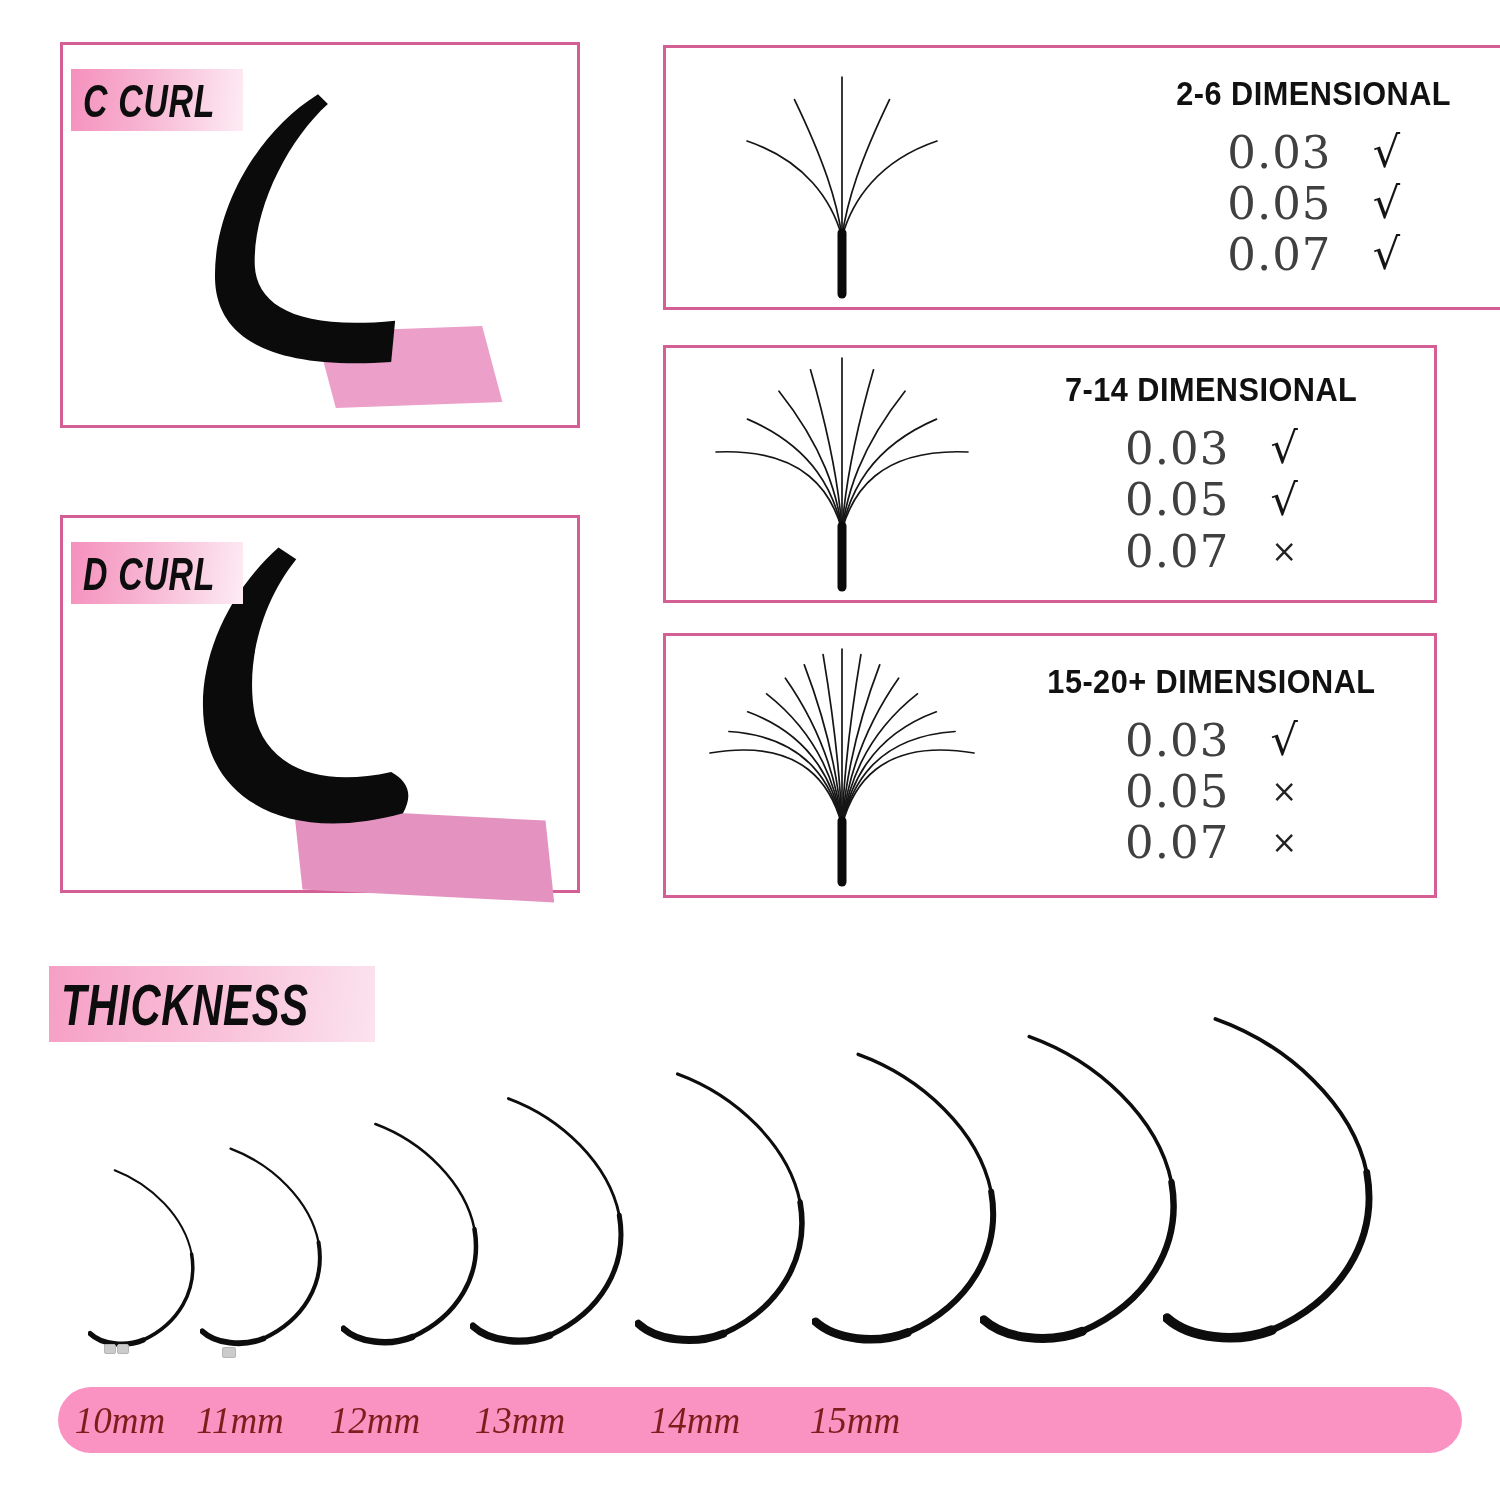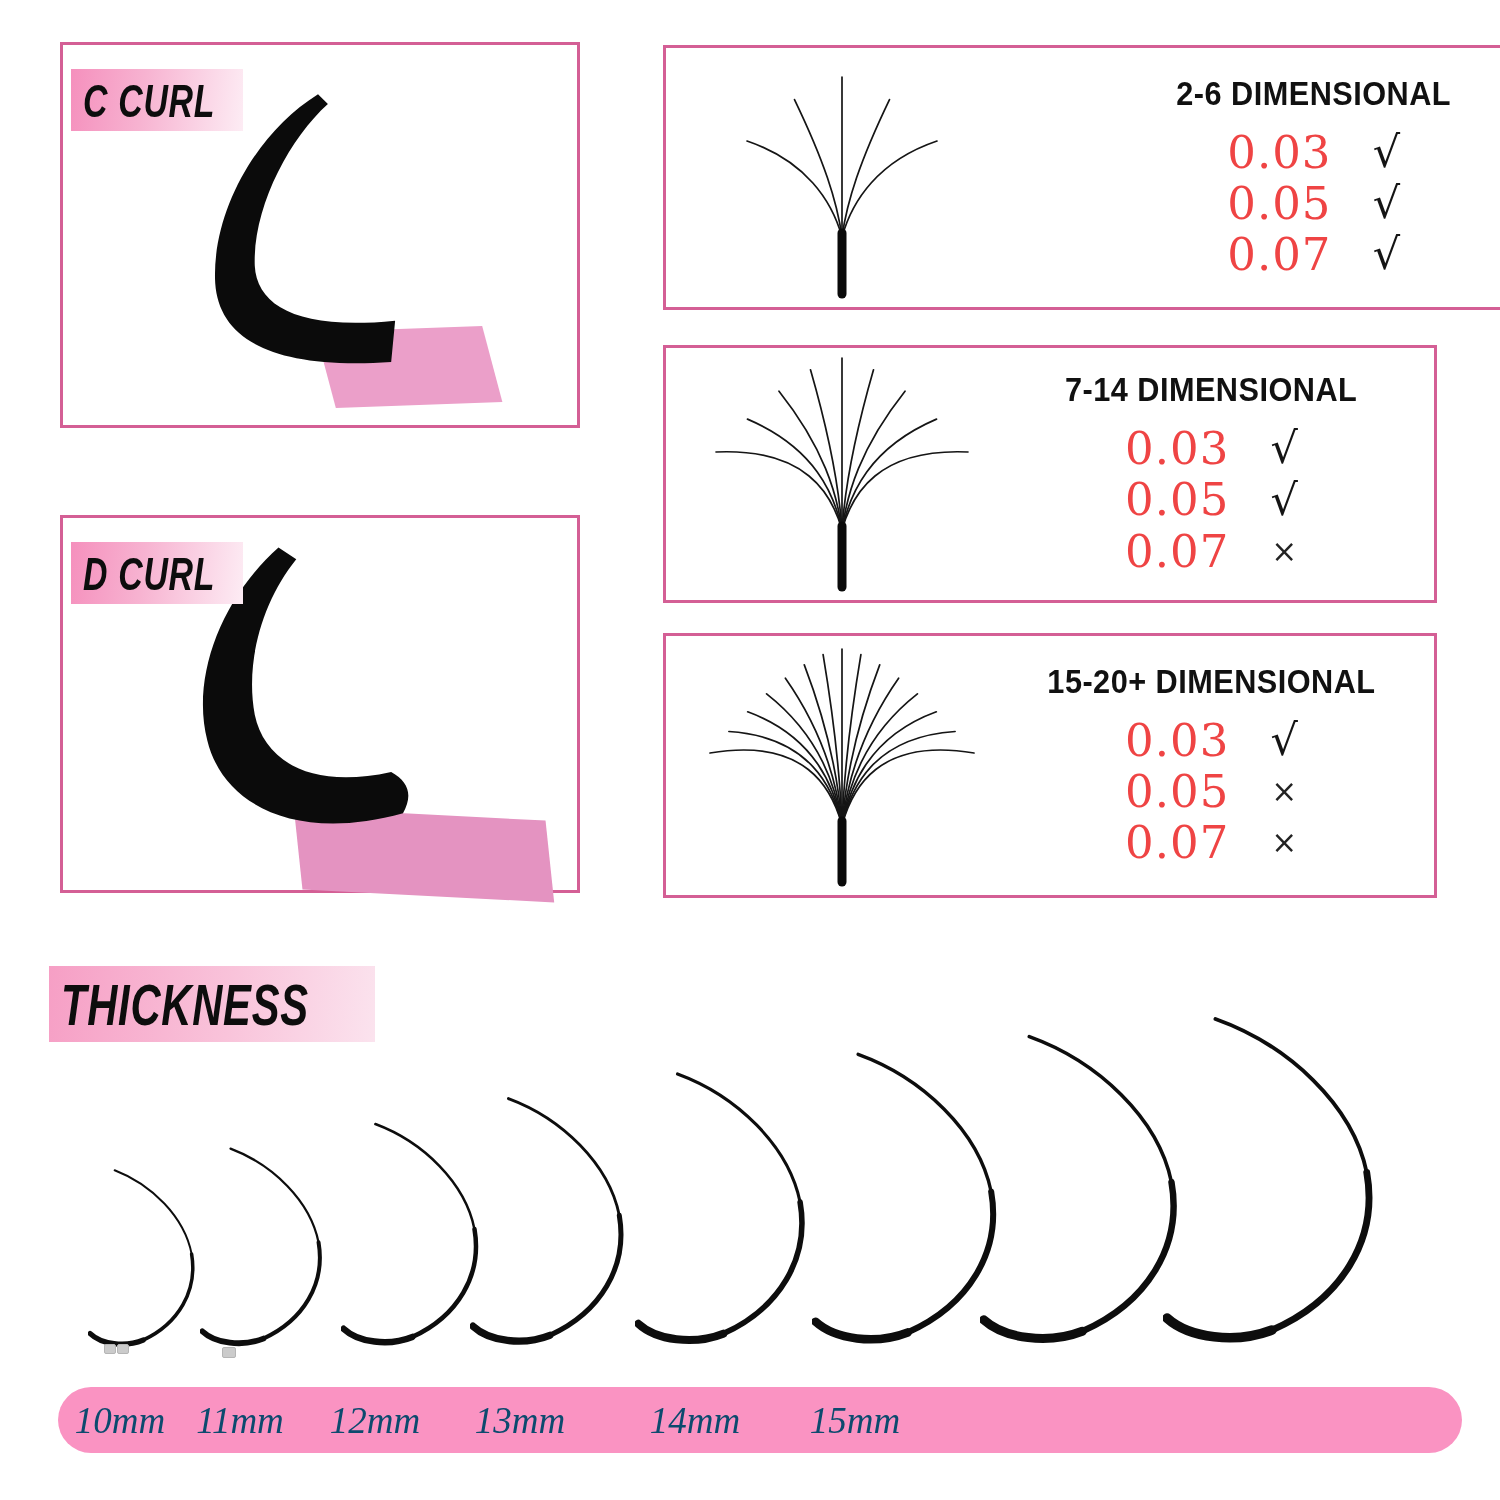--- a/index.html
+++ b/index.html
@@ -29,34 +29,34 @@
   #square-d{left:236px;top:296px;width:250px;height:82px;background:#e493c1;
       transform:skewX(9deg) rotate(3deg);}
   .curl-svg{position:absolute;left:0;top:0;width:100%;height:100%;}
   
   .fan-svg{position:absolute;left:26px;bottom:8px;width:300px;height:250px;}
   .dim-text{position:absolute;left:44%;top:0;width:54%;height:100%;
       display:flex;flex-direction:column;align-items:center;justify-content:center;}
   .dim-title{font-size:33px;font-weight:800;color:#111;letter-spacing:.5px;white-space:nowrap;
       transform:scaleX(.93);margin-bottom:14px;}
   .opt-row{display:flex;align-items:center;margin:2px 0;}
-  .opt-value{font-family:"DejaVu Serif",serif;font-size:45px;color:#ef4444;
+  .opt-value{font-family:"DejaVu Serif",serif;font-size:45px;color:#404040;
       width:120px;text-align:right;letter-spacing:1px;line-height:1.05;}
   .opt-mark{font-family:"DejaVu Serif",serif;font-size:43px;color:#141414;
       width:58px;text-align:center;margin-left:26px;line-height:1;}
   .opt-mark.x{font-size:31px;color:#232323;}
   
   .lash{position:absolute;}
   .lash svg{display:block;width:100%;height:100%;}
   .tape-dot{position:absolute;background:#cbcbcb;border:1px solid #b5b5b5;border-radius:2px;}
   #thickness-bar{position:absolute;left:58px;top:1387px;width:1404px;height:66px;
       border-radius:33px;background:#fa93c2;}
   .mm-label{position:absolute;top:0;height:66px;width:140px;display:flex;align-items:center;
       justify-content:center;font-family:"Liberation Serif",serif;font-style:italic;
-      font-size:37px;color:#0c4a6e;}
+      font-size:37px;color:#7f1d1d;}
 </style>
 </head>
 <body>
 
 <div class="canvas">
 
   <div class="panel" id="panel-c">
     <div class="photo-square" id="square-c"></div>
     <svg class="curl-svg" viewBox="0 0 520 386" preserveAspectRatio="none">
       <path d="M 258 50

